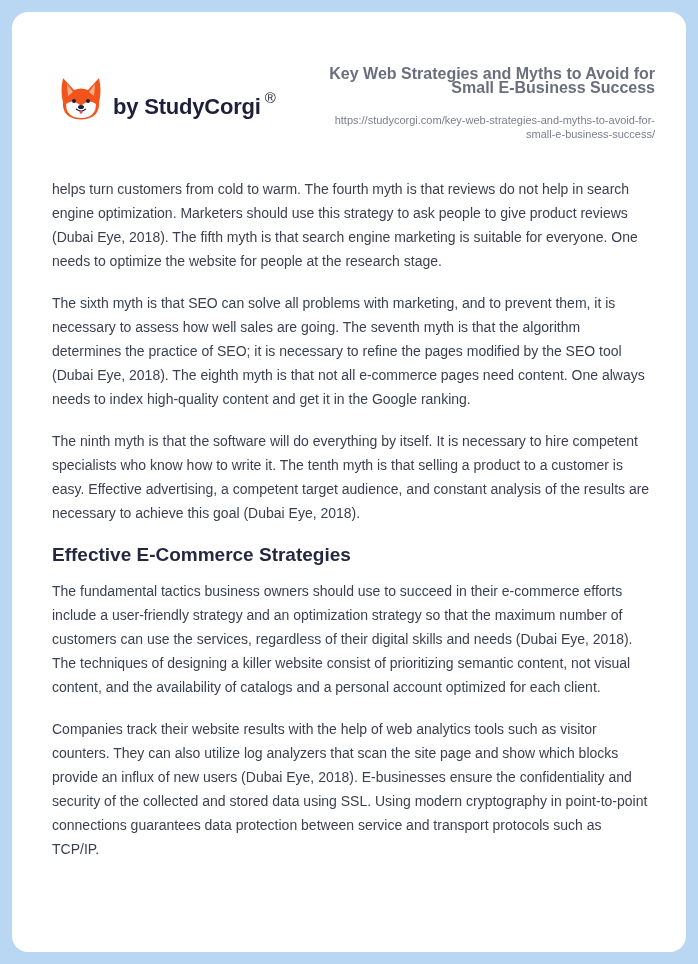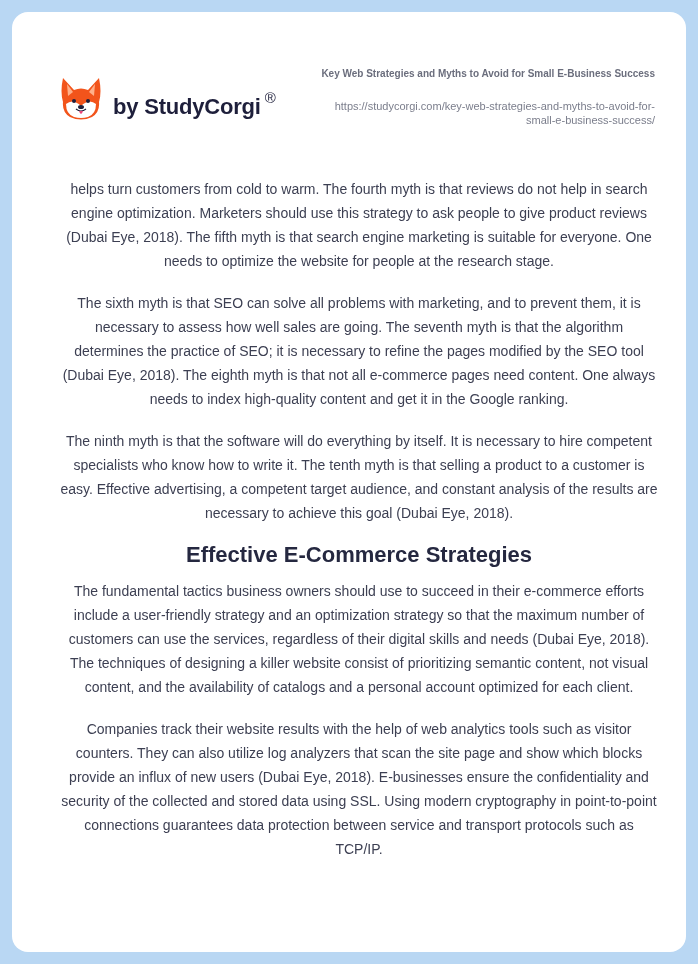--- a/index.html
+++ b/index.html
@@ -30,36 +30,36 @@
     }
     .logo-reg {
       font-size: 15px; font-weight: normal; color: #1e1f3b;
       position: relative; top: -11px; margin-left: 4px;
     }
     .meta {
       position: absolute; right: 31px; top: 55px; width: 340px;
       text-align: right;
     }
     .meta-title {
-      font-size: 10px; font-weight: bold; color: #6b6e7d;
+      font-size: 16px; font-weight: bold; color: #6b6e7d;
       line-height: 14px;
     }
     .meta-url {
       margin-top: 18px;
       font-size: 11px; color: #7b7e8c; line-height: 14px;
     }
     .content {
-      position: absolute; left: 47px; top: 165px; width: 600px;
+      position: absolute; left: 40px; top: 165px; width: 600px;
       color: #3c3f52;
-      font-size: 14px; line-height: 24px; text-align: center;
+      font-size: 14px; line-height: 24px;
     }
     .content p { margin: 0 0 18px 0; }
     .content h2 {
       margin: 6px 0 12px 0;
-      font-size: 22px; line-height: 24px; font-weight: bold;
+      font-size: 19px; line-height: 24px; font-weight: bold;
       color: #252840;
     }
   </style>
 </head>
 <body>
 
 <div class="card">
   <div class="header">
     <div class="logo">
       <svg class="logo-icon" viewBox="0 0 42 44">

